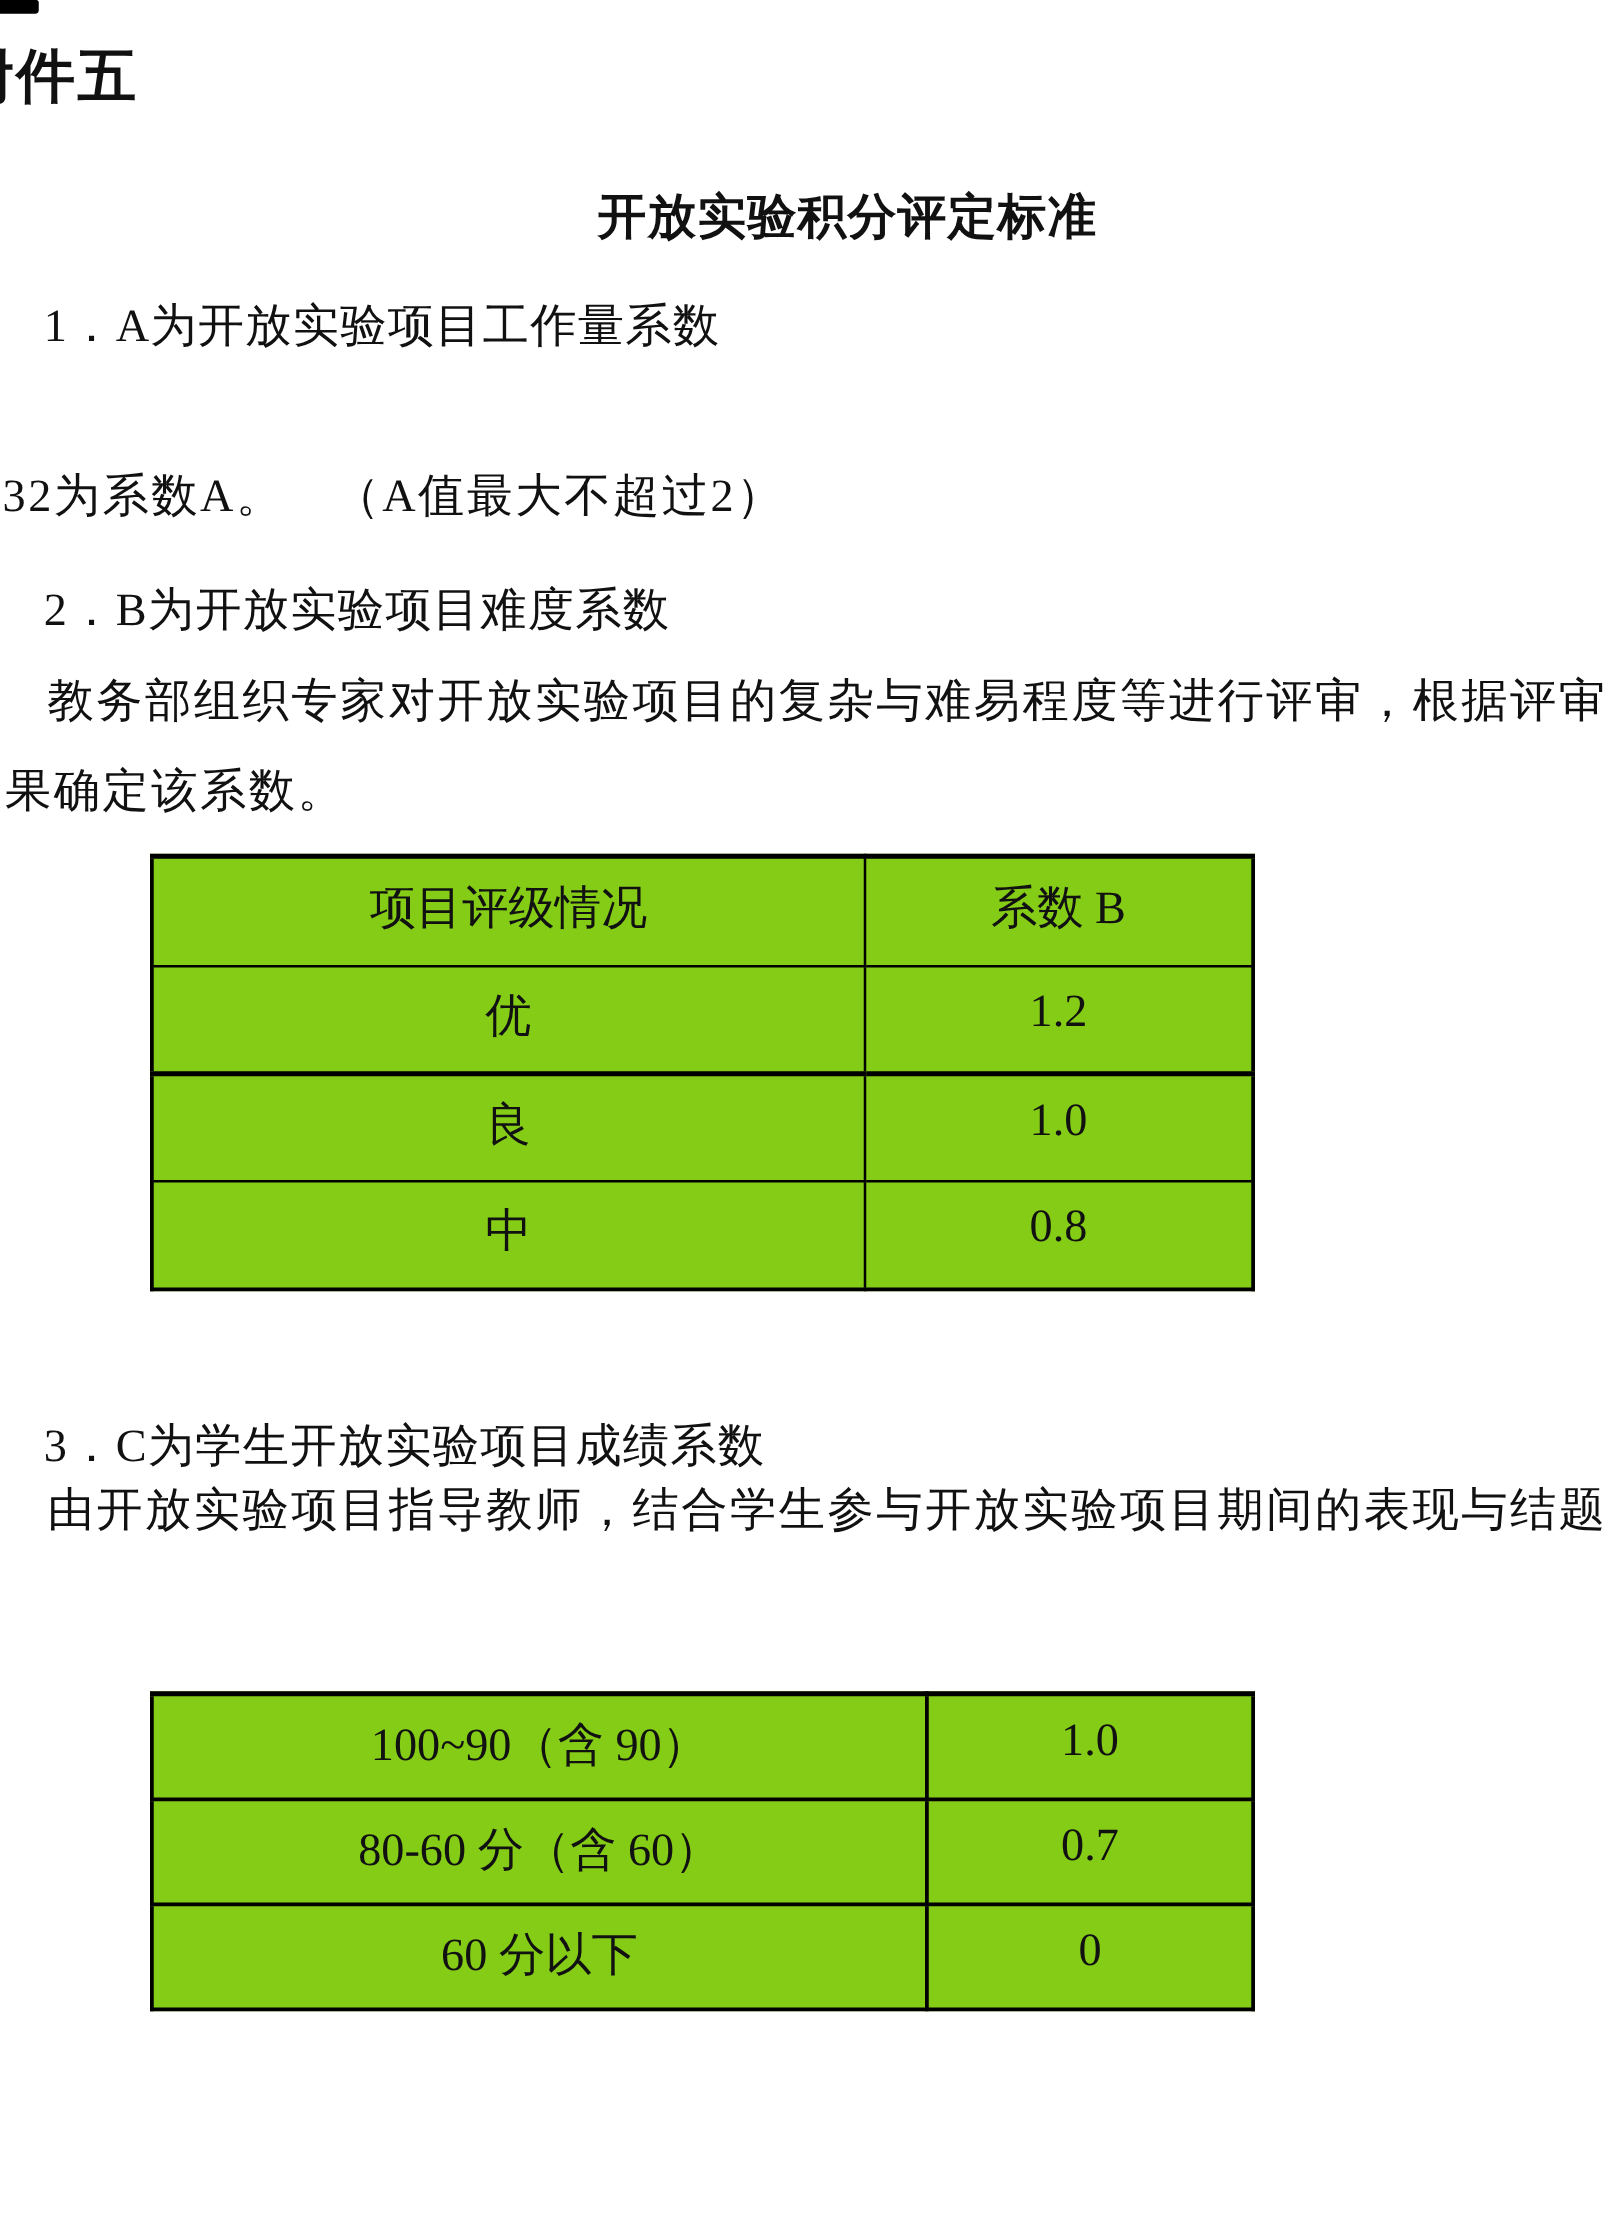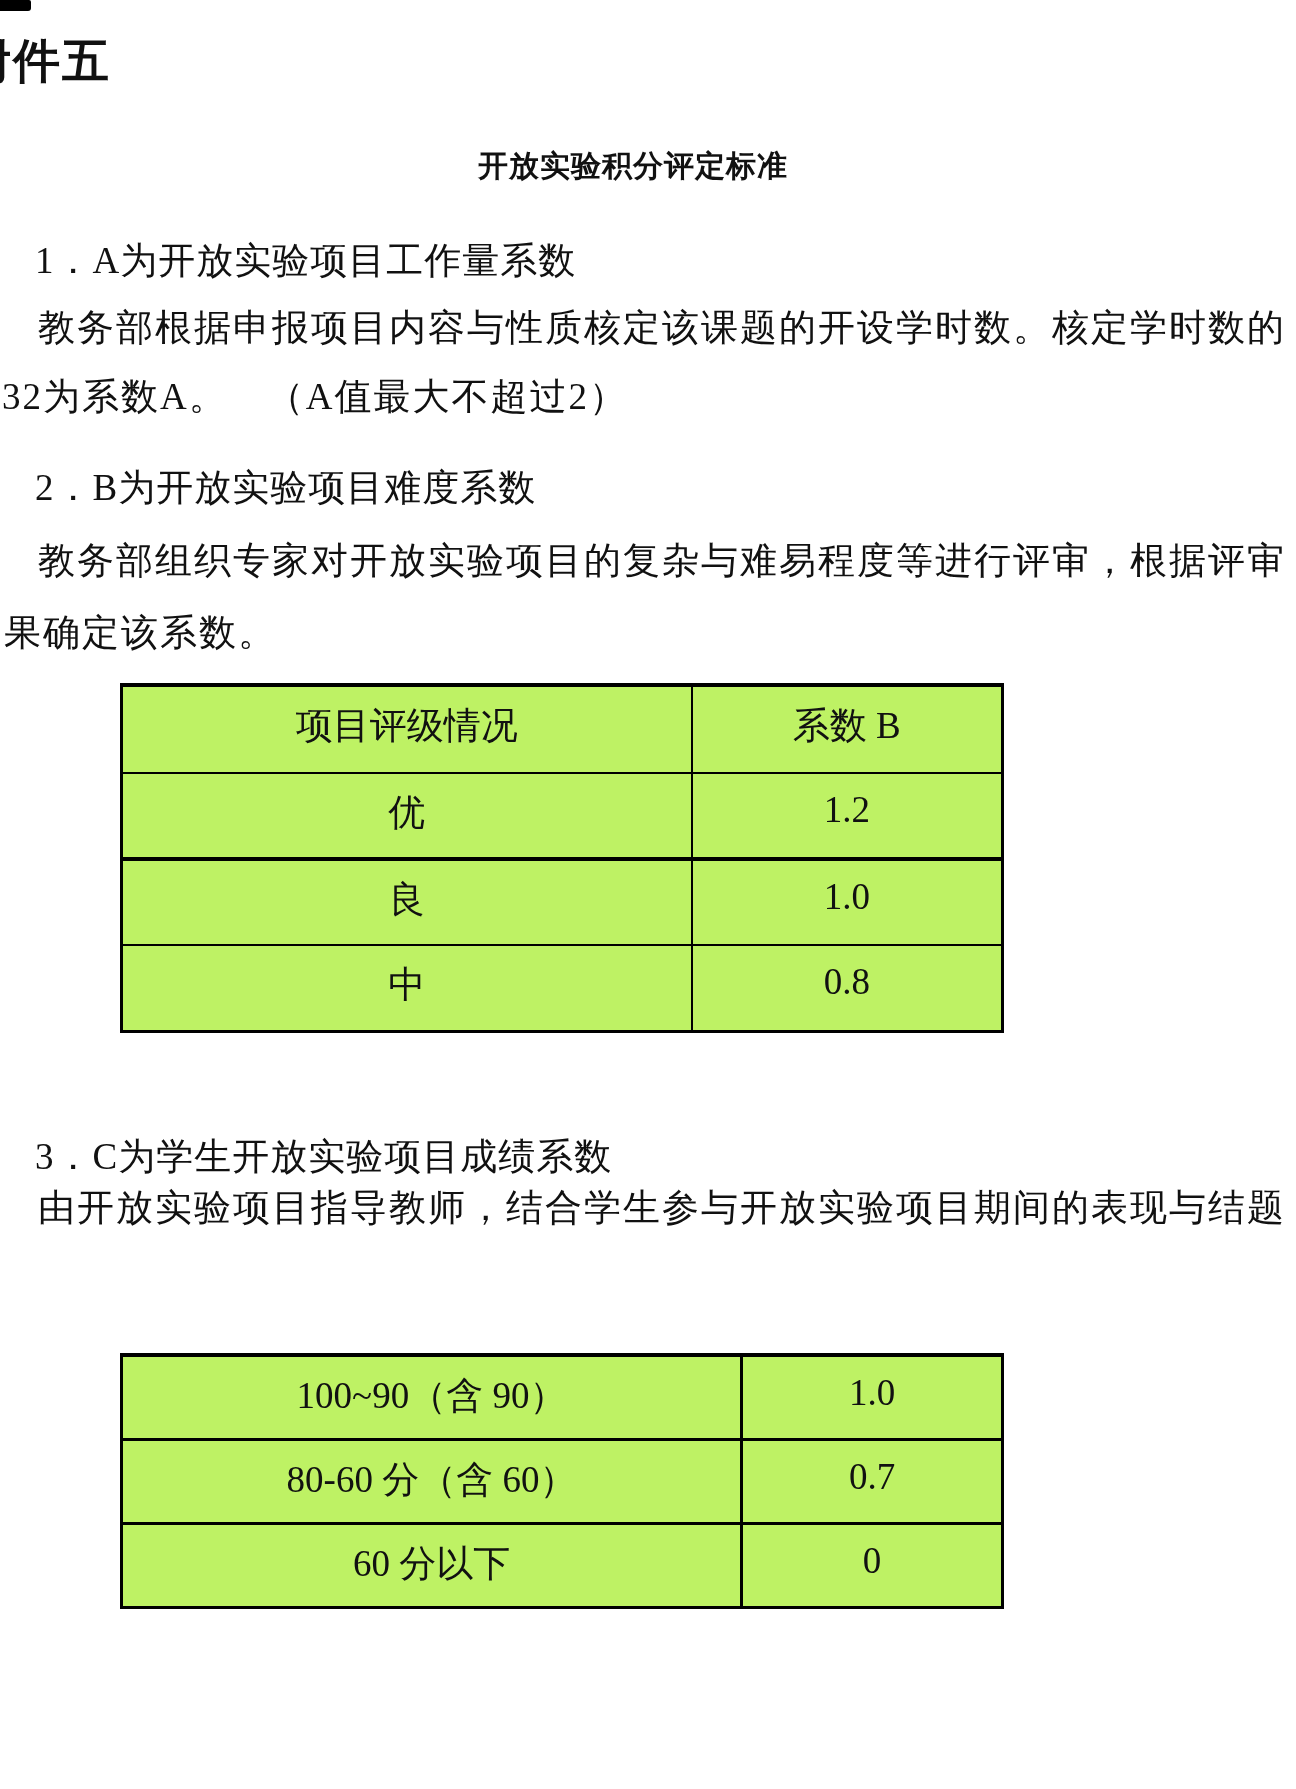--- a/index.html
+++ b/index.html
@@ -6,28 +6,28 @@
   .page{
     position:relative;width:1296px;height:1789px;background:#ffffff;
     overflow:hidden;color:#111111;
     font-family:"Liberation Serif","DejaVu Serif",serif;
   }
   .abs{position:absolute;white-space:nowrap;}
   .attach-heading{
     top:30px;left:-36px;font-size:47px;font-weight:700;letter-spacing:2px;
     font-family:"DejaVu Sans","Liberation Sans",sans-serif;
   }
-  .doc-title{top:146px;left:478px;font-size:30px;font-weight:700;letter-spacing:1px;}
+  .doc-title{top:146px;left:478px;font-size:39px;font-weight:700;letter-spacing:1px;}
   .sec-heading{font-size:37px;letter-spacing:1px;text-align:center;}
   .body-line{font-size:37px;letter-spacing:2px;}
   .artifact{top:0;left:0;width:31px;height:11px;background:#000;border-radius:0 2px 3px 0;}
 
   table.tbl{
     position:absolute;border-collapse:collapse;table-layout:fixed;
-    background:#bef264;border:3px solid #000;border-top:4px solid #000;
+    background:#84cc16;border:3px solid #000;border-top:4px solid #000;
   }
   table.tbl td{
     border:2px solid #000;text-align:center;vertical-align:top;
     padding:14px 0 0 0;font-size:37px;overflow:hidden;
   }
   table.tbl tr{height:86px;}
   table.tbl tr.hdr{height:88px;}
   table.tbl2 tr{height:84px;}
   table.tbl2 td{border-width:3px;}
   tr.thick-bottom td{border-bottom-width:4px;}
@@ -37,21 +37,20 @@
 
 <div class="page">
 
   <div class="abs artifact"></div>
 
   <div class="abs attach-heading">附件五</div>
 
   <div class="abs doc-title">开放实验积分评定标准</div>
 
   <div class="abs sec-heading" style="top:236px;left:35px">1．A为开放实验项目工作量系数</div>
-  <div class="abs body-line" style="top:303px;left:38px">教务部根据申报项目内容与性质核定该课题的开设学时数。核定学时数的</div>
   <div class="abs body-line" style="top:372px;left:2px">32为系数A。　（A值最大不超过2）</div>
 
   <div class="abs sec-heading" style="top:463px;left:35px">2．B为开放实验项目难度系数</div>
   <div class="abs body-line" style="top:536px;left:38px">教务部组织专家对开放实验项目的复杂与难易程度等进行评审，根据评审</div>
   <div class="abs body-line" style="top:608px;left:4px">果确定该系数。</div>
 
   <table class="tbl" style="top:683px;left:120px;width:884px">
     <colgroup>
         <col style="width:570px">
         <col style="width:311px">

